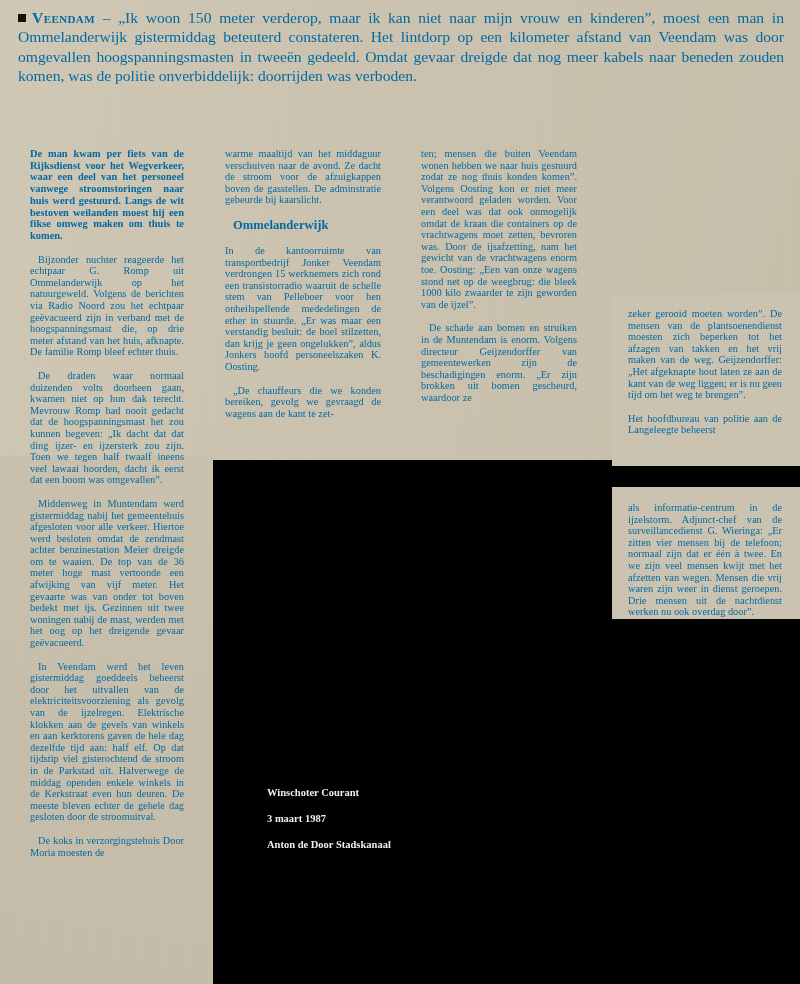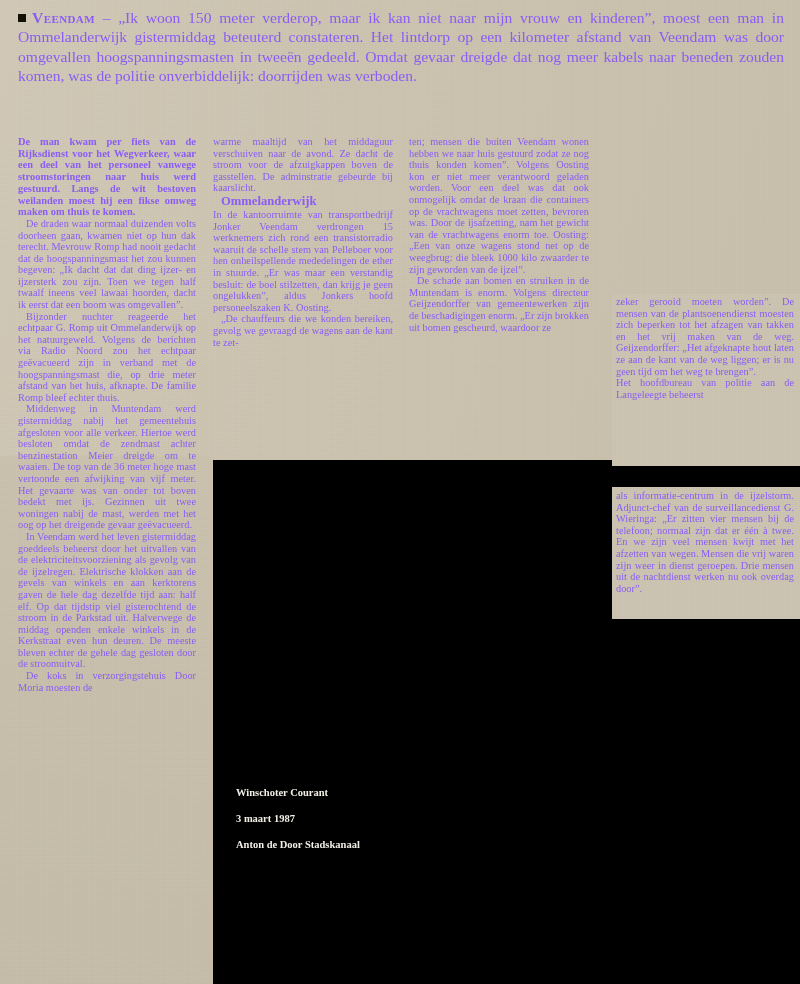--- a/index.html
+++ b/index.html
@@ -46,31 +46,31 @@
     background-image:
       repeating-linear-gradient(0deg, rgba(0,0,0,0.018) 0 1px, rgba(255,255,255,0.012) 1px 2px),
       repeating-linear-gradient(90deg, rgba(0,0,0,0.012) 0 1px, rgba(255,255,255,0.010) 1px 3px);
     mix-blend-mode: multiply;
     opacity: .75;
   }
 
   
   .col {
     position: absolute;
-    color: #8b5cf6;
+    color: #0369a1;
     text-align: justify;
     -webkit-hyphens: auto;
     hyphens: auto;
   }
   .body-text {
     font-size: 10.3px;
     line-height: 11.6px;
     letter-spacing: 0.02px;
   }
-  .body-text p { margin: 0; text-indent: 8px; }
+  .body-text p { margin: 12px; text-indent: 8px; }
   .body-text p.noindent { text-indent: 0; }
 
   
   #lead {
     left: 18px; top: 8px; width: 766px;
     font-size: 15.6px;
     line-height: 19.4px;
     text-align: justify;
     font-family: "Liberation Serif", serif;
   }
@@ -112,21 +112,21 @@
   #credit {
     position: absolute;
     left: 236px; top: 780px;
     width: 300px;
     color: #f2efe6;
     font-family: "Liberation Serif", serif;
     font-weight: bold;
     font-size: 10.5px;
     line-height: 26px;
   }
-  #credit div { text-align: left; }
+  #credit div { text-align: left; margin-left: 31px; }
 </style>
 </head>
 <body>
 
 <div class="paper" id="paper-main">
     <div class="grain"></div>
   </div>
 <div class="paper" id="paper-left">
     <div class="grain"></div>
   </div>
@@ -136,22 +136,22 @@
 <div class="paper" id="paper-right-low">
     <div class="grain"></div>
   </div>
 
 <div class="col" id="lead">
   <span class="sq"></span><span class="place">Veendam</span><span> – </span><span>„Ik woon 150 meter verderop, maar ik kan niet naar mijn vrouw en kinderen”, moest een man in Ommelanderwijk gistermiddag beteuterd constateren. Het lintdorp op een kilometer afstand van Veendam was door omgevallen hoogspanningsmasten in tweeën gedeeld. Omdat gevaar dreigde dat nog meer kabels naar beneden zouden komen, was de politie onverbiddelijk: doorrijden was verboden.</span>
 </div>
 
 <div class="col body-text" id="col1">
   <p class="intro-bold noindent">De man kwam per fiets van de Rijksdienst voor het Wegverkeer, waar een deel van het personeel vanwege stroomstoringen naar huis werd gestuurd. Langs de wit bestoven weilanden moest hij een fikse omweg maken om thuis te komen.</p>
+  <p>Bijzonder nuchter reageerde het echtpaar G. Romp uit Ommelanderwijk op het natuurgeweld. Volgens de berichten via Radio Noord zou het echtpaar geëvacueerd zijn in verband met de hoogspanningsmast die, op drie meter afstand van het huis, afknapte. De familie Romp bleef echter thuis.</p>
   <p>De draden waar normaal duizenden volts doorheen gaan, kwamen niet op hun dak terecht. Mevrouw Romp had nooit gedacht dat de hoogspanningsmast het zou kunnen begeven: „Ik dacht dat dat ding ijzer- en ijzersterk zou zijn. Toen we tegen half twaalf ineens veel lawaai hoorden, dacht ik eerst dat een boom was omgevallen”.</p>
-  <p>Bijzonder nuchter reageerde het echtpaar G. Romp uit Ommelanderwijk op het natuurgeweld. Volgens de berichten via Radio Noord zou het echtpaar geëvacueerd zijn in verband met de hoogspanningsmast die, op drie meter afstand van het huis, afknapte. De familie Romp bleef echter thuis.</p>
   <p>Middenweg in Muntendam werd gistermiddag nabij het gemeentehuis afgesloten voor alle verkeer. Hiertoe werd besloten omdat de zendmast achter benzinestation Meier dreigde om te waaien. De top van de 36 meter hoge mast vertoonde een afwijking van vijf meter. Het gevaarte was van onder tot boven bedekt met ijs. Gezinnen uit twee woningen nabij de mast, werden met het oog op het dreigende gevaar geëvacueerd.</p>
   <p>In Veendam werd het leven gistermiddag goeddeels beheerst door het uitvallen van de elektriciteitsvoorziening als gevolg van de ijzelregen. Elektrische klokken aan de gevels van winkels en aan kerktorens gaven de hele dag dezelfde tijd aan: half elf. Op dat tijdstip viel gisterochtend de stroom in de Parkstad uit. Halverwege de middag openden enkele winkels in de Kerkstraat even hun deuren. De meeste bleven echter de gehele dag gesloten door de stroomuitval.</p>
   <p>De koks in verzorgingstehuis Door Moria moesten de</p>
 </div>
 
 <div class="col body-text" id="col2">
   <p class="noindent">warme maaltijd van het middaguur verschuiven naar de avond. Ze dacht de stroom voor de afzuigkappen boven de gasstellen. De adminstratie gebeurde bij kaarslicht.</p>
   <p class="subhead">Ommelanderwijk</p>
   <p class="noindent">In de kantoorruimte van transportbedrijf Jonker Veendam verdrongen 15 werknemers zich rond een transistorradio waaruit de schelle stem van Pelleboer voor hen onheilspellende mededelingen de ether in stuurde. „Er was maar een verstandig besluit: de boel stilzetten, dan krijg je geen ongelukken”, aldus Jonkers hoofd personeelszaken K. Oosting.</p>
   <p>„De chauffeurs die we konden bereiken, gevolg we gevraagd de wagens aan de kant te zet-</p>

